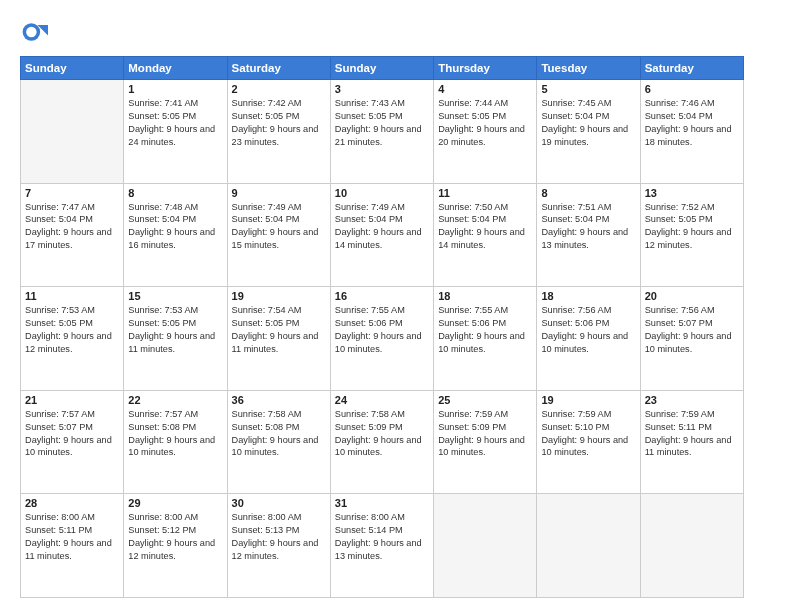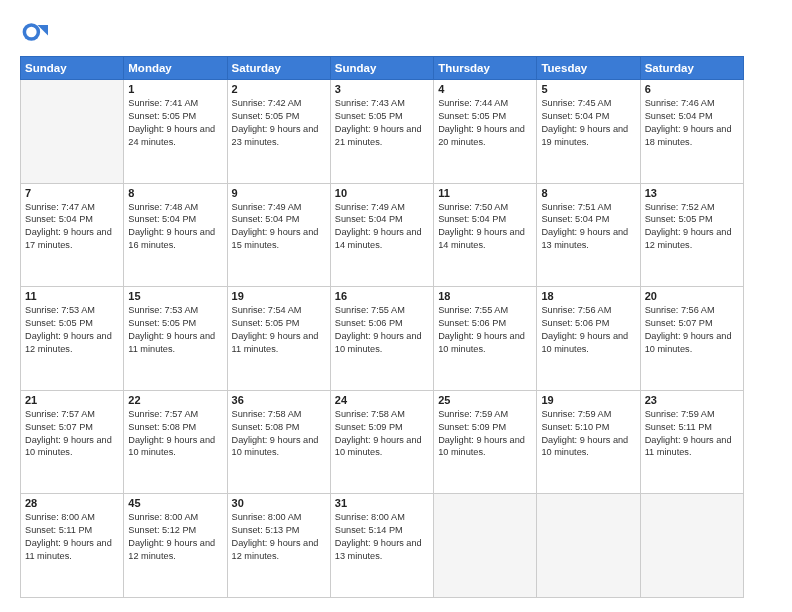--- a/index.html
+++ b/index.html
@@ -246,21 +246,21 @@
             <span class="day-num">23</span>
             <div class="cell-text">Sunrise: 7:59 AM<br>Sunset: 5:11 PM<br>Daylight: 9 hours and 11 minutes.</div>
           </td>
         </tr>
         <tr>
           <td>
             <span class="day-num">28</span>
             <div class="cell-text">Sunrise: 8:00 AM<br>Sunset: 5:11 PM<br>Daylight: 9 hours and 11 minutes.</div>
           </td>
           <td>
-            <span class="day-num">45</span>
+            <span class="day-num">29</span>
             <div class="cell-text">Sunrise: 8:00 AM<br>Sunset: 5:12 PM<br>Daylight: 9 hours and 12 minutes.</div>
           </td>
           <td>
             <span class="day-num">30</span>
             <div class="cell-text">Sunrise: 8:00 AM<br>Sunset: 5:13 PM<br>Daylight: 9 hours and 12 minutes.</div>
           </td>
           <td>
             <span class="day-num">31</span>
             <div class="cell-text">Sunrise: 8:00 AM<br>Sunset: 5:14 PM<br>Daylight: 9 hours and 13 minutes.</div>
           </td>

